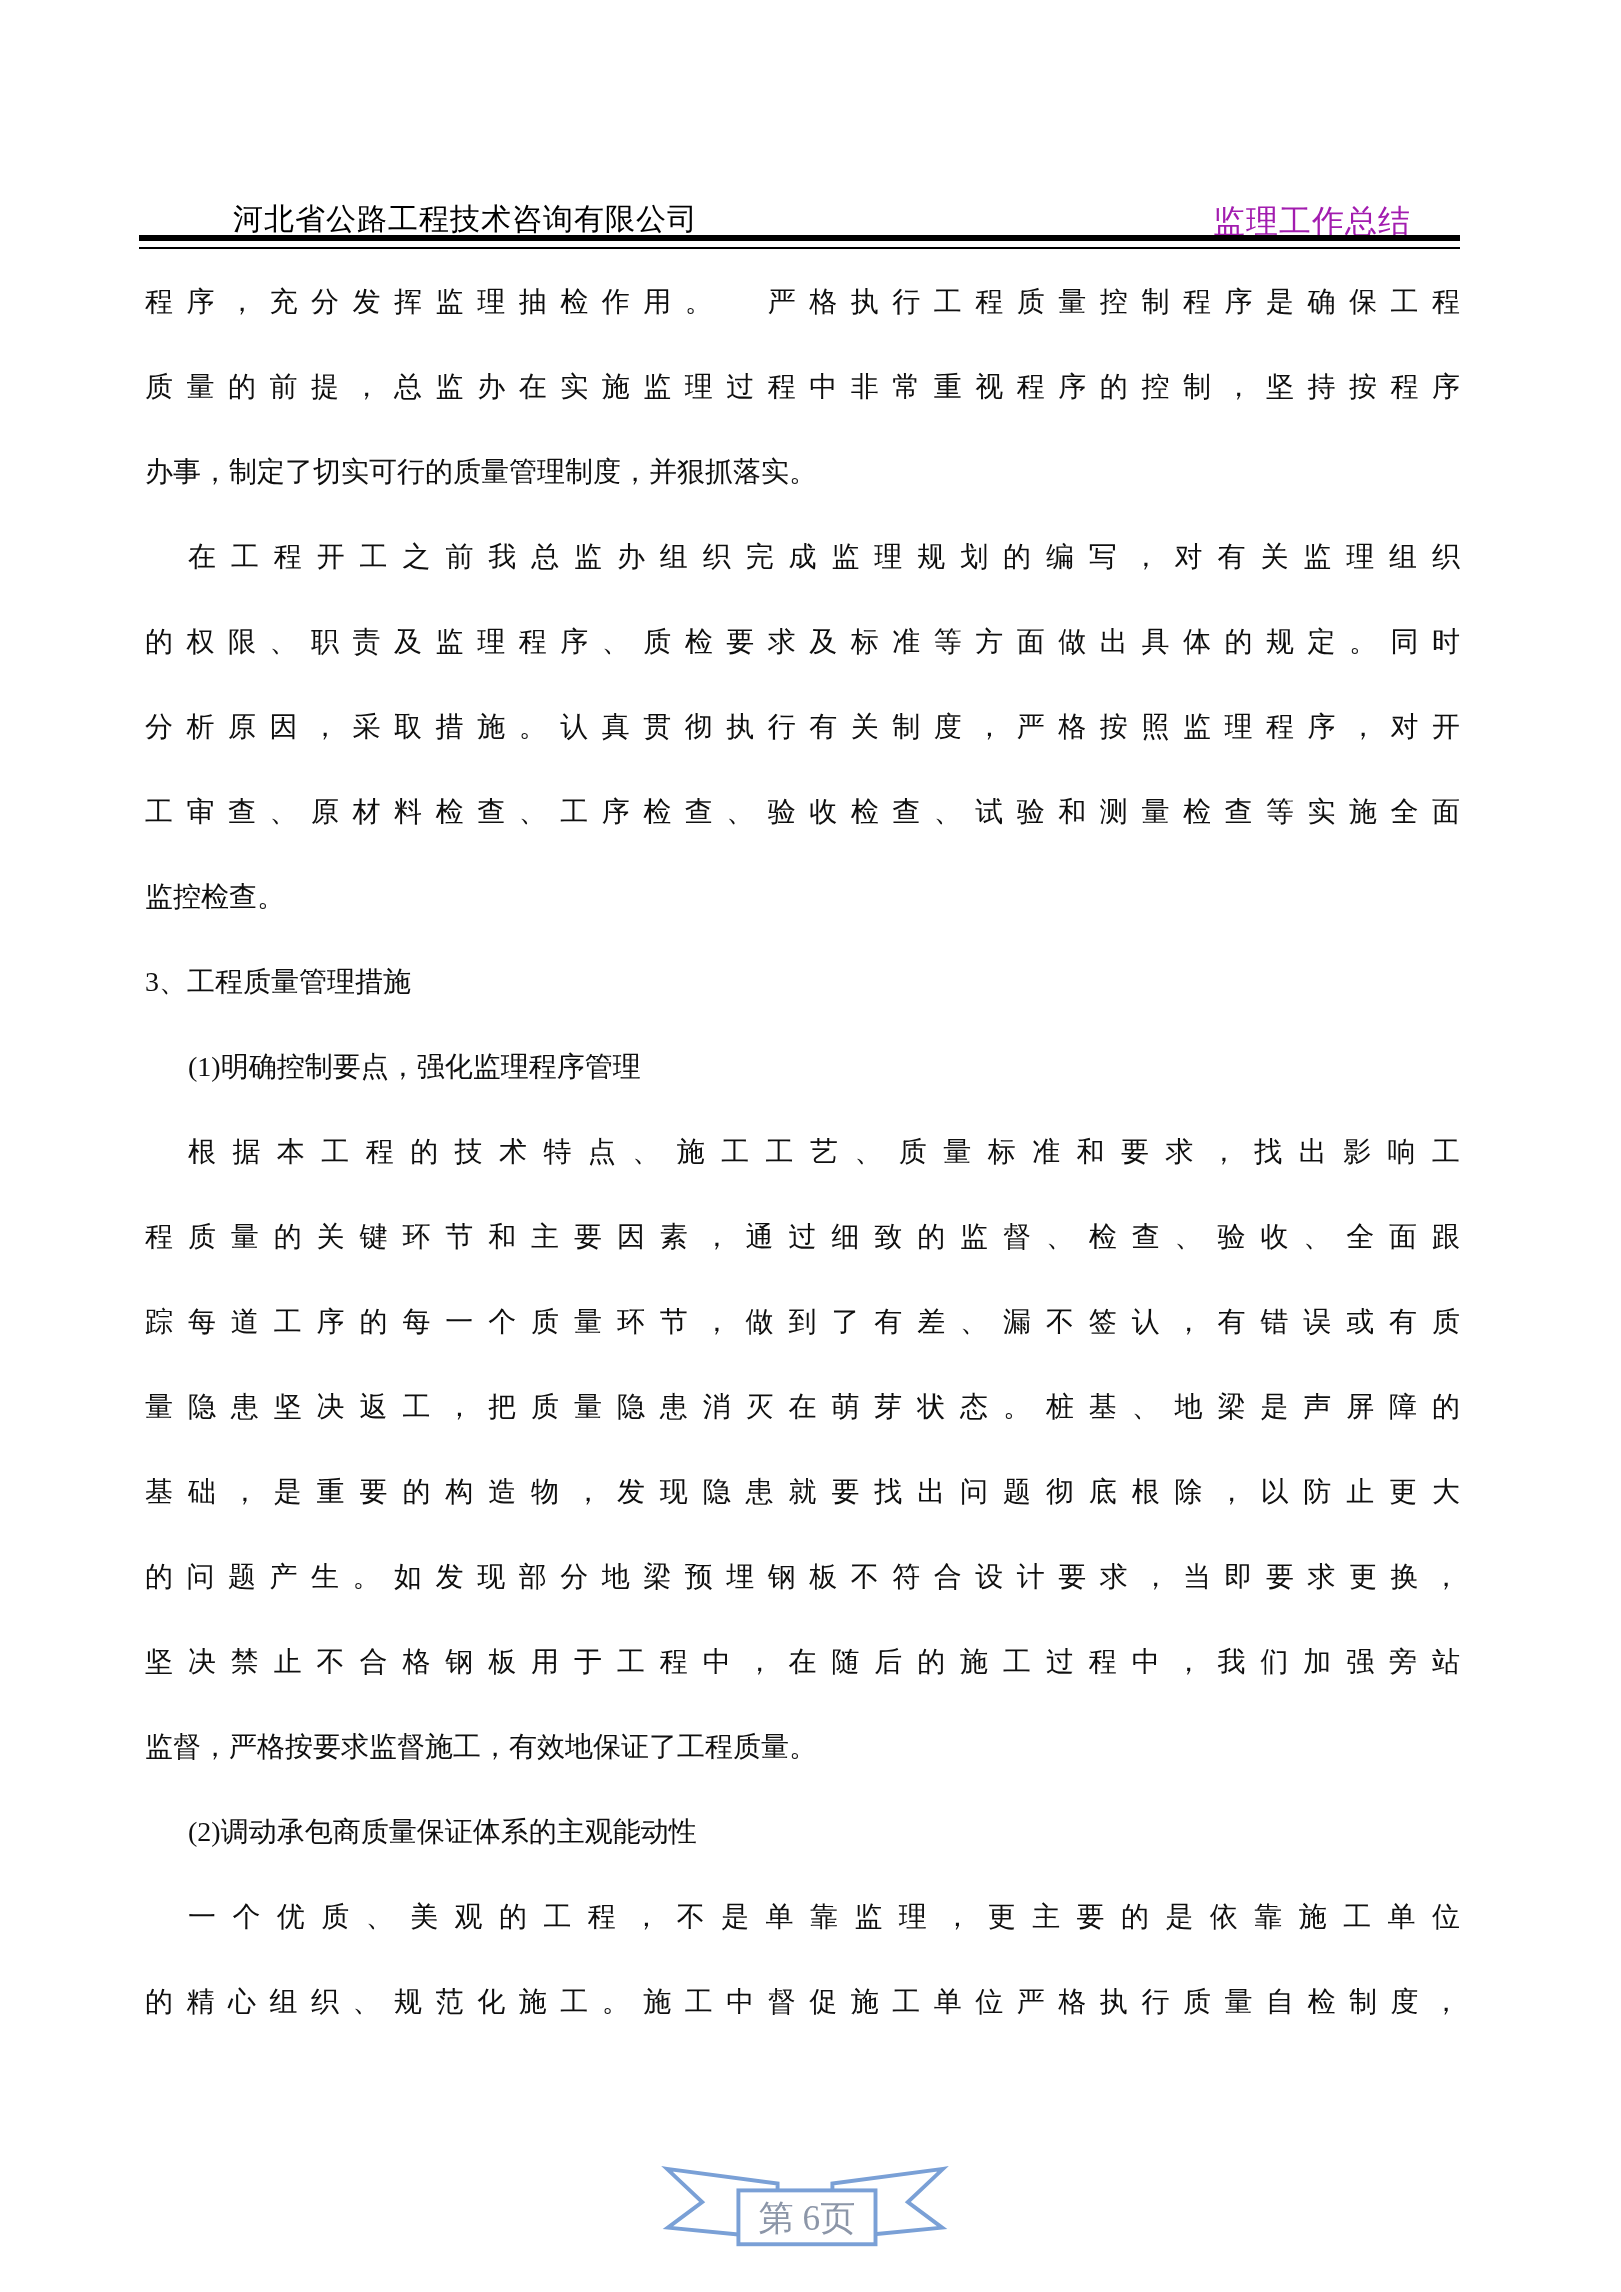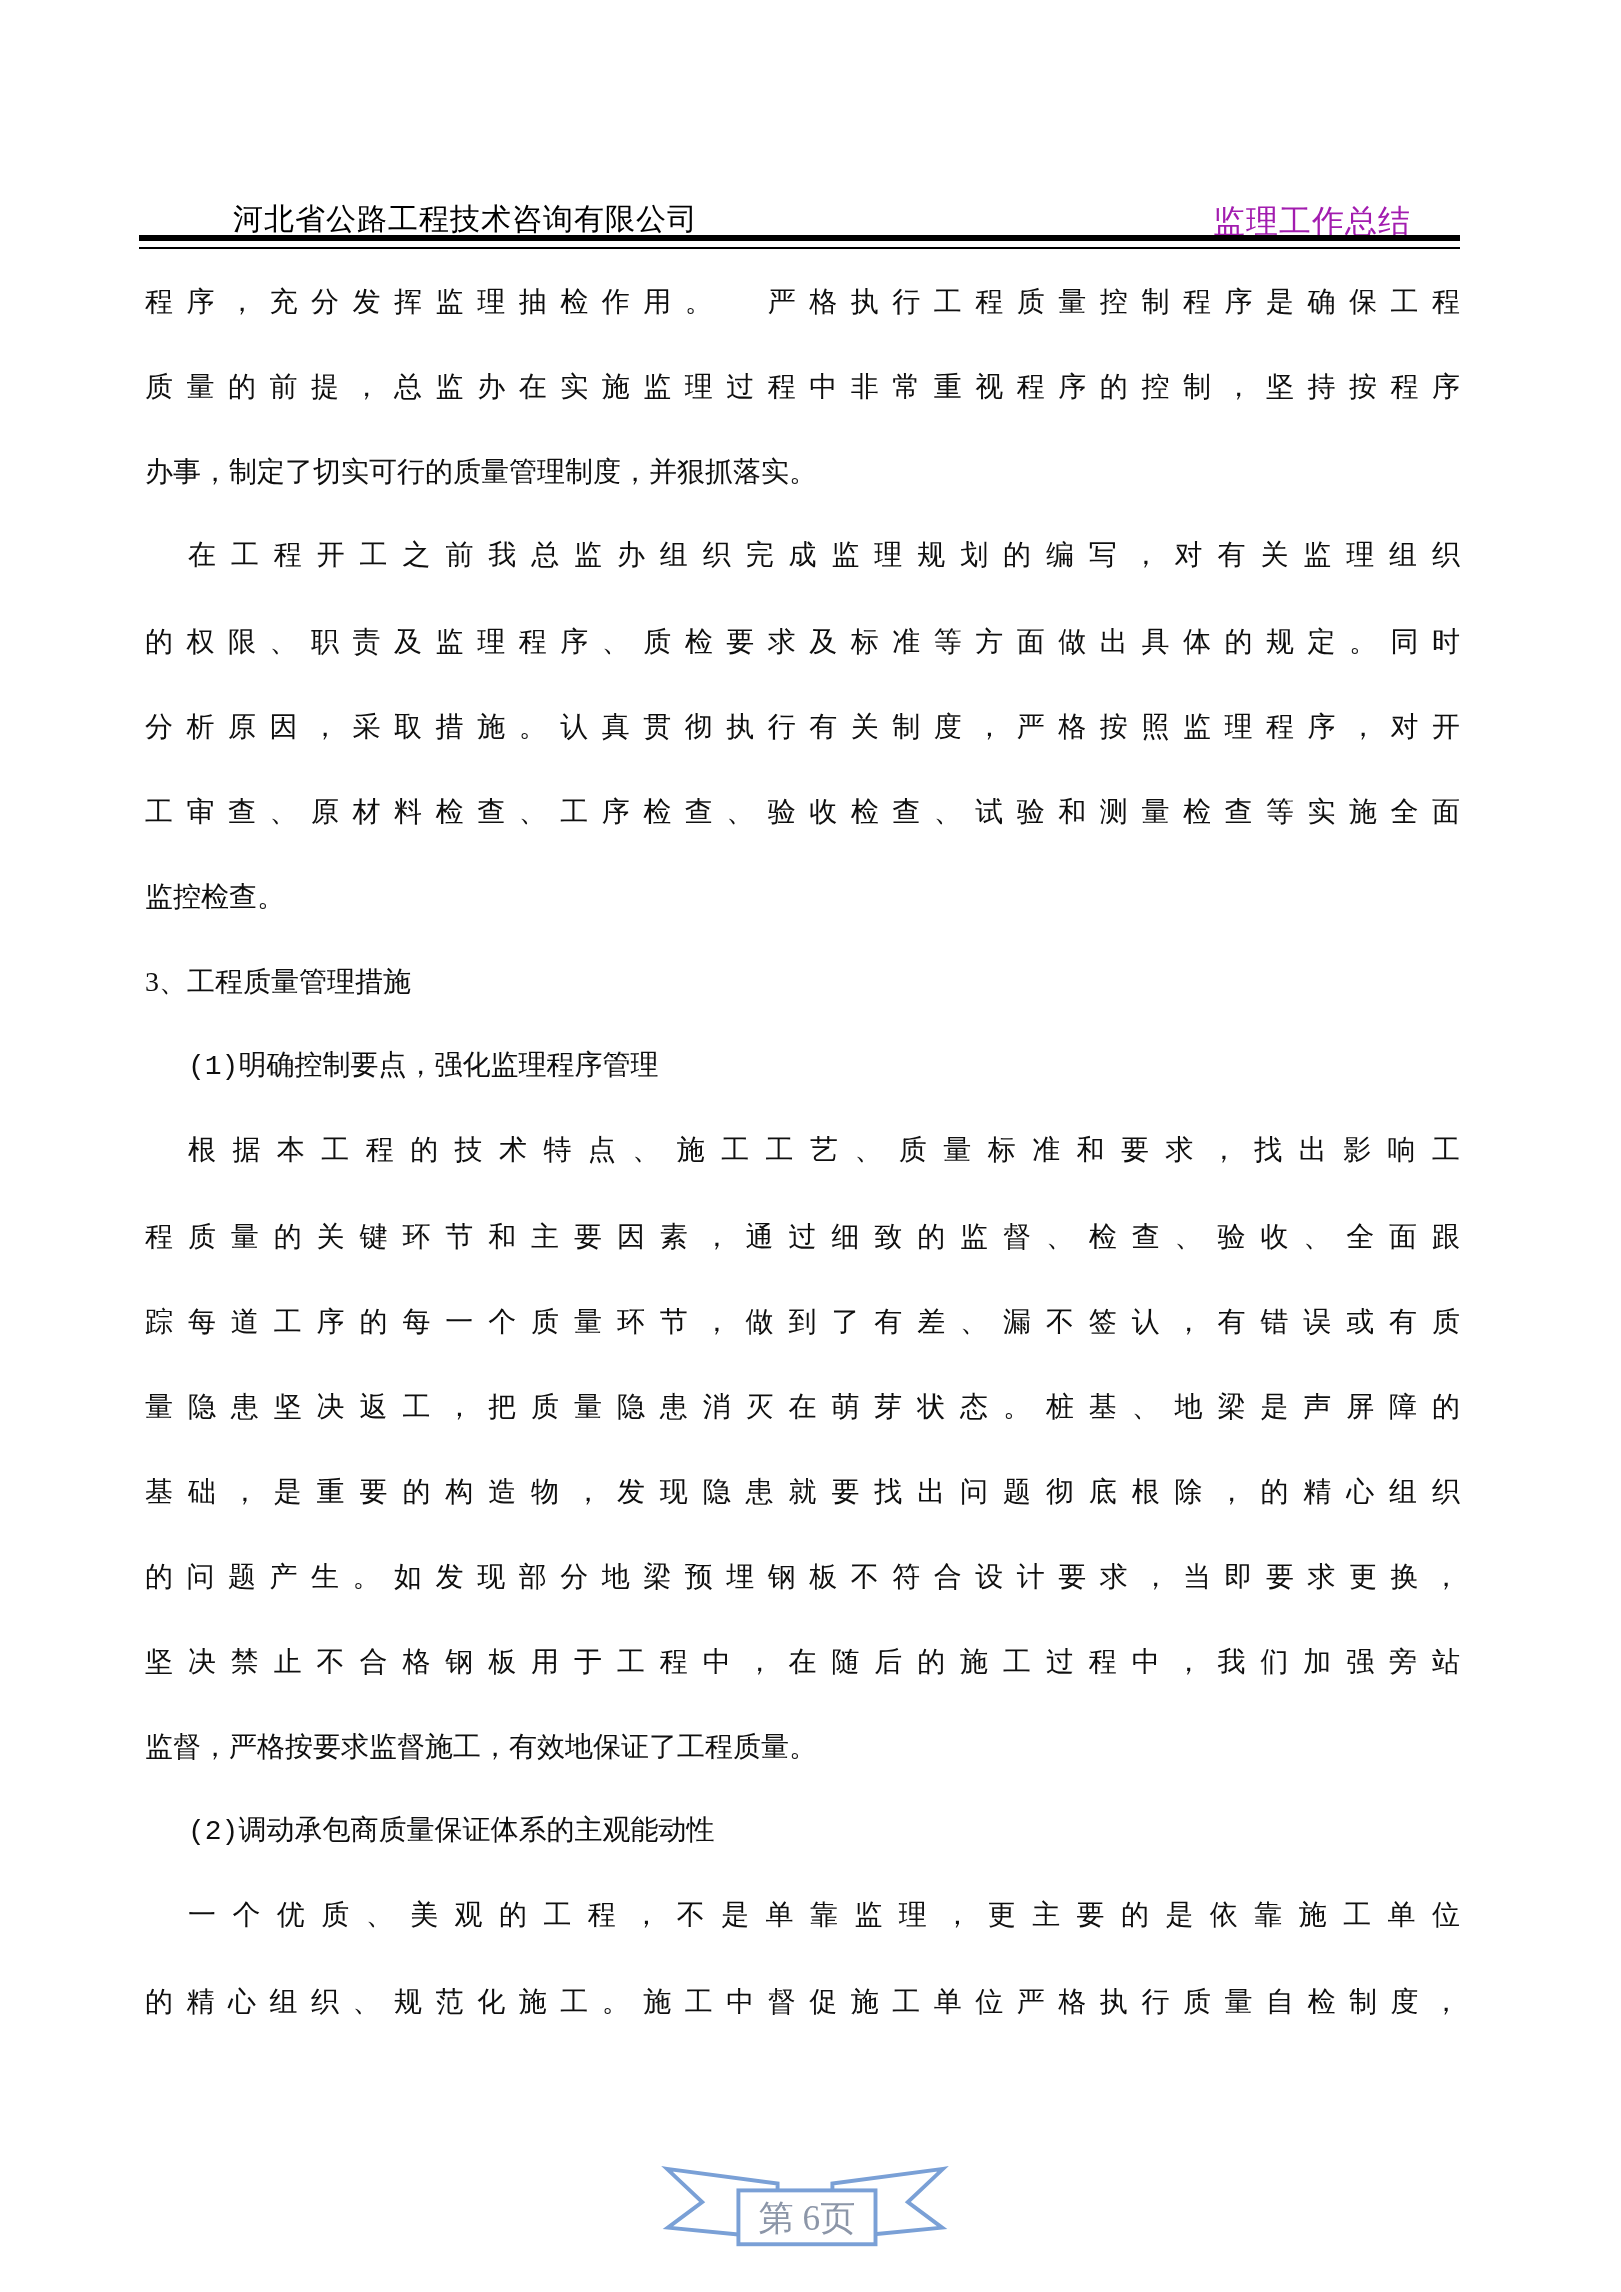--- a/index.html
+++ b/index.html
@@ -53,21 +53,21 @@
     font-size: 28px;
     line-height: 85px;
     color: var(--ink);
   }
   .line {
     text-align: justify;
     text-justify: inter-character;
     white-space: normal;
   }
   .line.just { text-align-last: justify; }
-  .line.indent { text-indent: 43px; font-family: Liberation Mono, monospace; }
+  .line.indent { text-indent: 43px; }
   .ribbon {
     position: absolute;
     left: 660px;
     top: 2162px;
     width: 290px;
     height: 94px;
   }
   .ribbon svg { display: block; width: 290px; height: 94px; overflow: visible; }
   .ribbon polygon, .ribbon rect {
     fill: #ffffff;
@@ -98,21 +98,21 @@
     <div class="line just">的权限、职责及监理程序、质检要求及标准等方面做出具体的规定。同时</div>
     <div class="line just">分析原因，采取措施。认真贯彻执行有关制度，严格按照监理程序，对开</div>
     <div class="line just">工审查、原材料检查、工序检查、验收检查、试验和测量检查等实施全面</div>
     <div class="line">监控检查。</div>
     <div class="line">3、工程质量管理措施</div>
     <div class="line indent">(1)明确控制要点，强化监理程序管理</div>
     <div class="line just indent">根据本工程的技术特点、施工工艺、质量标准和要求，找出影响工</div>
     <div class="line just">程质量的关键环节和主要因素，通过细致的监督、检查、验收、全面跟</div>
     <div class="line just">踪每道工序的每一个质量环节，做到了有差、漏不签认，有错误或有质</div>
     <div class="line just">量隐患坚决返工，把质量隐患消灭在萌芽状态。桩基、地梁是声屏障的</div>
-    <div class="line just">基础，是重要的构造物，发现隐患就要找出问题彻底根除，的精心组织</div>
+    <div class="line just">基础，是重要的构造物，发现隐患就要找出问题彻底根除，以防止更大</div>
     <div class="line just">的问题产生。如发现部分地梁预埋钢板不符合设计要求，当即要求更换，</div>
     <div class="line just">坚决禁止不合格钢板用于工程中，在随后的施工过程中，我们加强旁站</div>
     <div class="line">监督，严格按要求监督施工，有效地保证了工程质量。</div>
     <div class="line indent">(2)调动承包商质量保证体系的主观能动性</div>
     <div class="line just indent">一个优质、美观的工程，不是单靠监理，更主要的是依靠施工单位</div>
     <div class="line just">的精心组织、规范化施工。施工中督促施工单位严格执行质量自检制度，</div>
   </div>
 
 <div class="ribbon">
   <svg viewBox="0 0 296 96" xmlns="http://www.w3.org/2000/svg">

